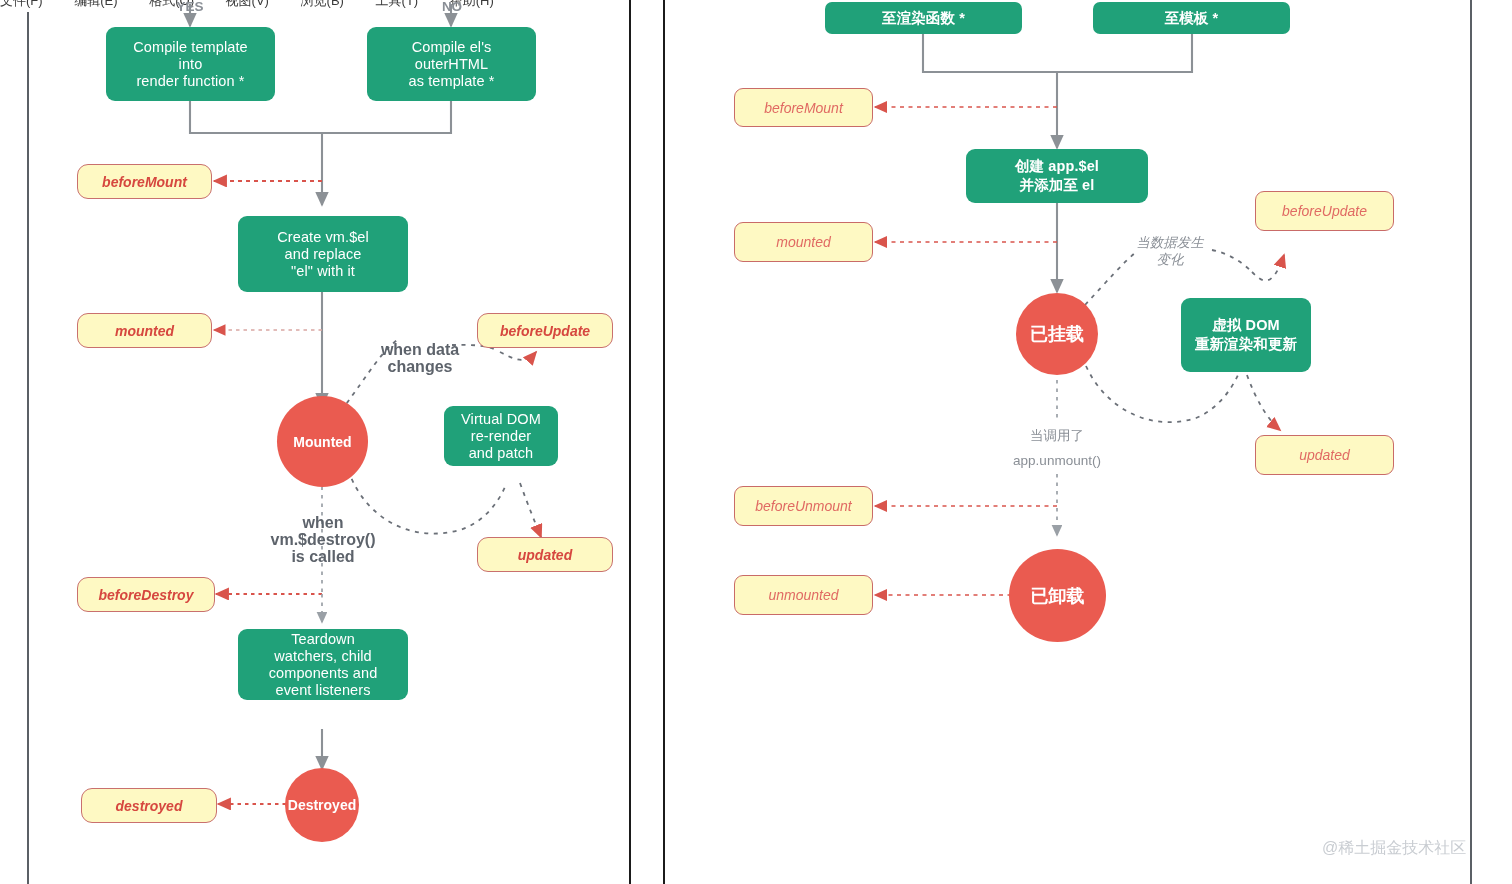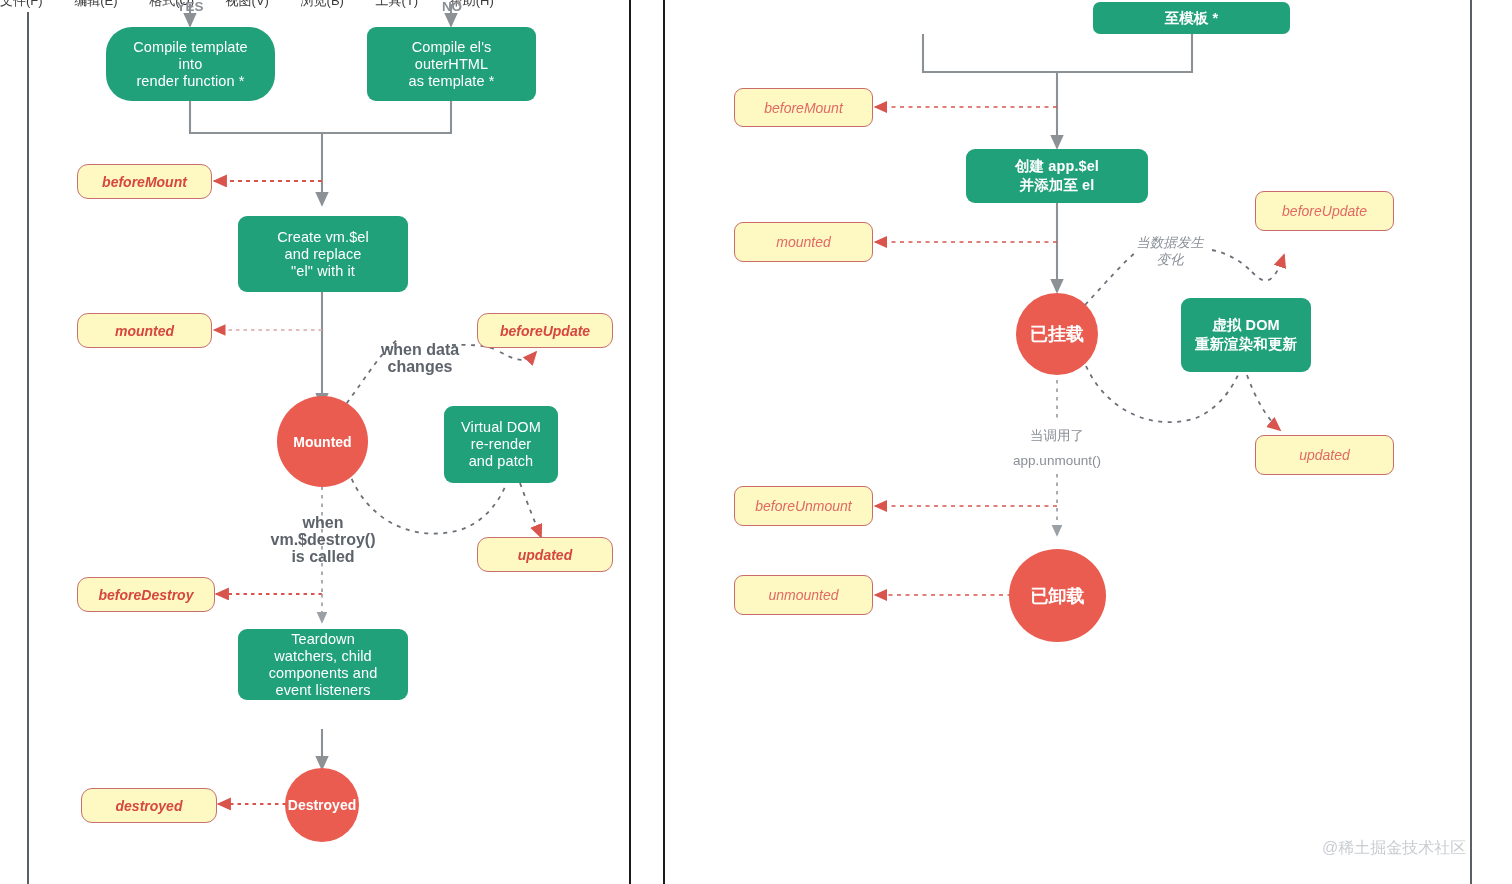--- a/index.html
+++ b/index.html
@@ -141,21 +141,21 @@
     <path d="M1057,474 L1057,535" stroke="#9aa0a6" stroke-width="1.7" fill="none" stroke-dasharray="3.5 5" marker-end="url(#ah-gray-sm)"></path>
 
     <path d="M1057,506 L875,506" stroke="#d9544c" stroke-width="1.7" fill="none" stroke-dasharray="4 4.5" marker-end="url(#ah-red-left)"></path>
 
     <path d="M1020,595 L875,595" stroke="#d9544c" stroke-width="1.7" fill="none" stroke-dasharray="4 4.5" marker-end="url(#ah-red-left)"></path>
   </svg>
 
   <div class="label plain" style="left:150px;top:-2px;width:80px;font-weight:700;color:#8a8f96;">YES</div>
   <div class="label plain" style="left:412px;top:-2px;width:80px;font-weight:700;color:#8a8f96;">NO</div>
 
-  <div class="node green" style="left:106px;top:27px;width:169px;height:74px;white-space:pre-line;border-radius:26px;">Compile template
+  <div class="node green" style="left:106px;top:27px;width:169px;height:74px;white-space:pre-line;">Compile template
 into
 render function *</div>
 
   <div class="node green" style="left:367px;top:27px;width:169px;height:74px;white-space:pre-line;">Compile el's
 outerHTML
 as template *</div>
 
   <div class="node hook bold" style="left:77px;top:164px;width:135px;height:35px;">beforeMount</div>
 
   <div class="node green" style="left:238px;top:216px;width:170px;height:76px;white-space:pre-line;">Create vm.$el
@@ -164,41 +164,42 @@
 
   <div class="node hook bold" style="left:77px;top:313px;width:135px;height:35px;">mounted</div>
 
   <div class="node hook bold" style="left:477px;top:313px;width:136px;height:35px;">beforeUpdate</div>
 
   <div class="label bold" style="left:355px;top:341px;width:130px;white-space:pre-line;">when data
 changes</div>
 
   <div class="node circle" style="left:277px;top:396px;width:91px;height:91px;">Mounted</div>
 
-  <div class="node green" style="left:444px;top:406px;width:114px;height:77px;white-space:pre-line;text-align:center;">Virtual DOM
+  <div class="node green" style="left:444px;top:406px;width:114px;height:60px;white-space:pre-line;text-align:center;">Virtual DOM
 re-render
 and patch</div>
 
   <div class="node hook bold" style="left:477px;top:537px;width:136px;height:35px;">updated</div>
 
   <div class="label bold" style="left:257px;top:514px;width:132px;white-space:pre-line;">when
 vm.$destroy()
 is called</div>
 
   <div class="node hook bold" style="left:77px;top:577px;width:138px;height:35px;">beforeDestroy</div>
 
   <div class="node green" style="left:238px;top:629px;width:170px;height:71px;white-space:pre-line;">Teardown
 watchers, child
 components and
 event listeners</div>
 
   <div class="node circle" style="left:285px;top:768px;width:74px;height:74px;">Destroyed</div>
 
   <div class="node hook bold" style="left:81px;top:788px;width:136px;height:35px;">destroyed</div>
 
+  <div class="node green cn topbar" style="left:825px;top:2px;width:197px;height:32px;">至渲染函数 *</div>
 
   <div class="node green cn topbar" style="left:1093px;top:2px;width:197px;height:32px;">至模板 *</div>
 
   <div class="node hook plain" style="left:734px;top:88px;width:139px;height:39px;">beforeMount</div>
 
   <div class="node green cn" style="left:966px;top:149px;width:182px;height:54px;white-space:pre-line;">创建 app.$el
 并添加至 el</div>
 
   <div class="node hook plain" style="left:734px;top:222px;width:139px;height:40px;">mounted</div>
 

